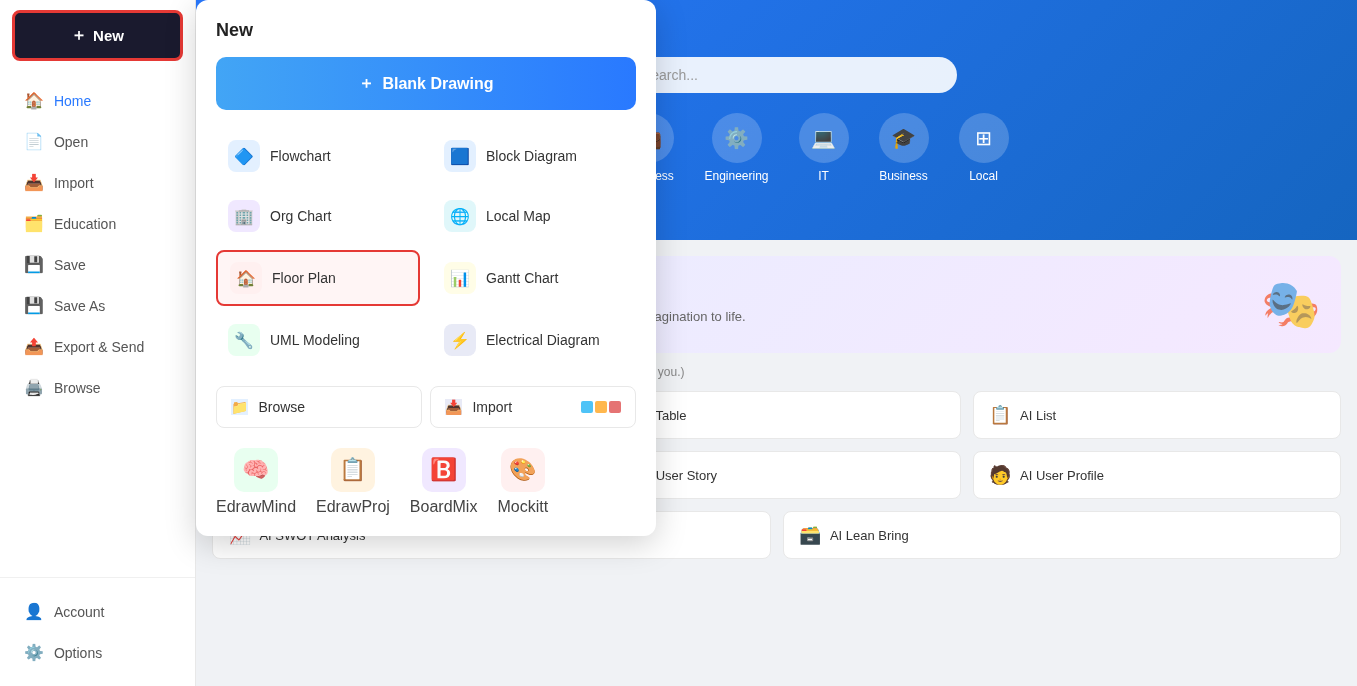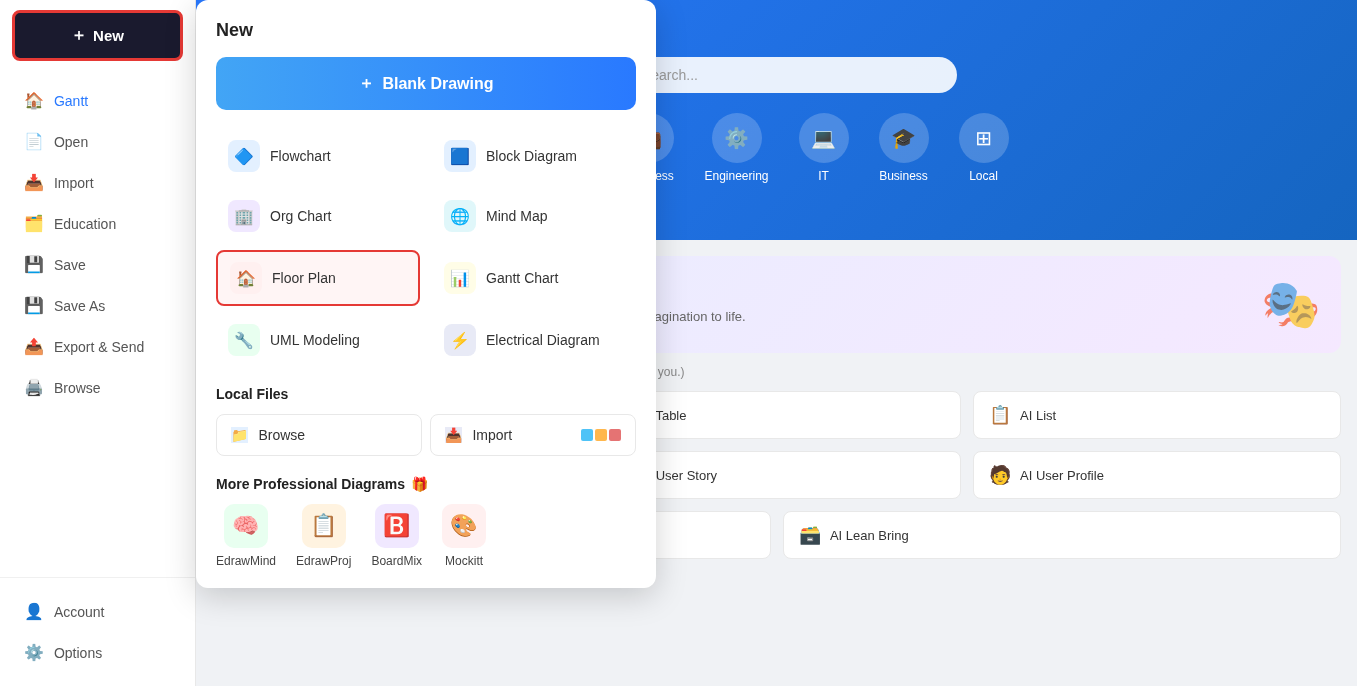--- a/index.html
+++ b/index.html
@@ -277,21 +277,21 @@
     }
     .pro-app-icon {
       width: 44px;
       height: 44px;
       border-radius: 10px;
       display: flex;
       align-items: center;
       justify-content: center;
       font-size: 22px;
     }
-    .pro-app-label { font-size: 12px; color: #444; }
+    .pro-app-label { font-size: 16px; color: #444; }
 
     
     .top-right-icons {
       position: absolute;
       top: 10px;
       right: 10px;
       display: flex;
       gap: 12px;
       align-items: center;
     }
@@ -321,21 +321,21 @@
 <body>
 
 <div class="sidebar">
   <button class="sidebar-new-btn">
     <span class="plus-icon">＋</span>
     <span>New</span>
   </button>
   <nav class="sidebar-nav">
     <div class="sidebar-item active">
       <span class="nav-icon">🏠</span>
-      <span>Gantt</span>
+      <span>Home</span>
     </div>
     <div class="sidebar-item">
       <span class="nav-icon">📄</span>
       <span>Open</span>
     </div>
     <div class="sidebar-item">
       <span class="nav-icon">📥</span>
       <span>Import</span>
     </div>
     <div class="sidebar-item">
@@ -485,63 +485,56 @@
     <div class="menu-item">
       <div class="item-icon icon-blue">🟦</div>
       <span>Block Diagram</span>
     </div>
     <div class="menu-item">
       <div class="item-icon icon-purple">🏢</div>
       <span>Org Chart</span>
     </div>
     <div class="menu-item">
       <div class="item-icon icon-teal">🌐</div>
-      <span>Mind Map</span>
+      <span>Local Map</span>
     </div>
     <div class="menu-item highlighted">
       <div class="item-icon icon-red">🏠</div>
       <span>Floor Plan</span>
     </div>
     <div class="menu-item">
       <div class="item-icon icon-yellow">📊</div>
       <span>Gantt Chart</span>
     </div>
     <div class="menu-item">
       <div class="item-icon icon-green">🔧</div>
       <span>UML Modeling</span>
     </div>
     <div class="menu-item">
       <div class="item-icon icon-indigo">⚡</div>
       <span>Electrical Diagram</span>
     </div>
   </div>
 
-  <div class="section-title">
-    <span>Local Files</span>
-  </div>
   <div class="local-files-row">
     <div class="local-file-btn">
       <div class="item-icon icon-blue">📁</div>
       <span>Browse</span>
     </div>
     <div class="local-file-btn">
       <div class="item-icon icon-indigo">📥</div>
       <span>Import</span>
       <div class="import-dots">
         <div class="import-dot" style="background:#4fc3f7;"></div>
         <div class="import-dot" style="background:#ffb74d;"></div>
         <div class="import-dot" style="background:#e57373;"></div>
       </div>
     </div>
   </div>
 
-  <div class="section-title">
-    <span>More Professional Diagrams</span>
-    <span>🎁</span>
-  </div>
   <div class="pro-apps-row">
     <div class="pro-app-item">
       <div class="pro-app-icon" style="background:#e8fff0;">🧠</div>
       <span class="pro-app-label">EdrawMind</span>
     </div>
     <div class="pro-app-item">
       <div class="pro-app-icon" style="background:#fff3e0;">📋</div>
       <span class="pro-app-label">EdrawProj</span>
     </div>
     <div class="pro-app-item">

